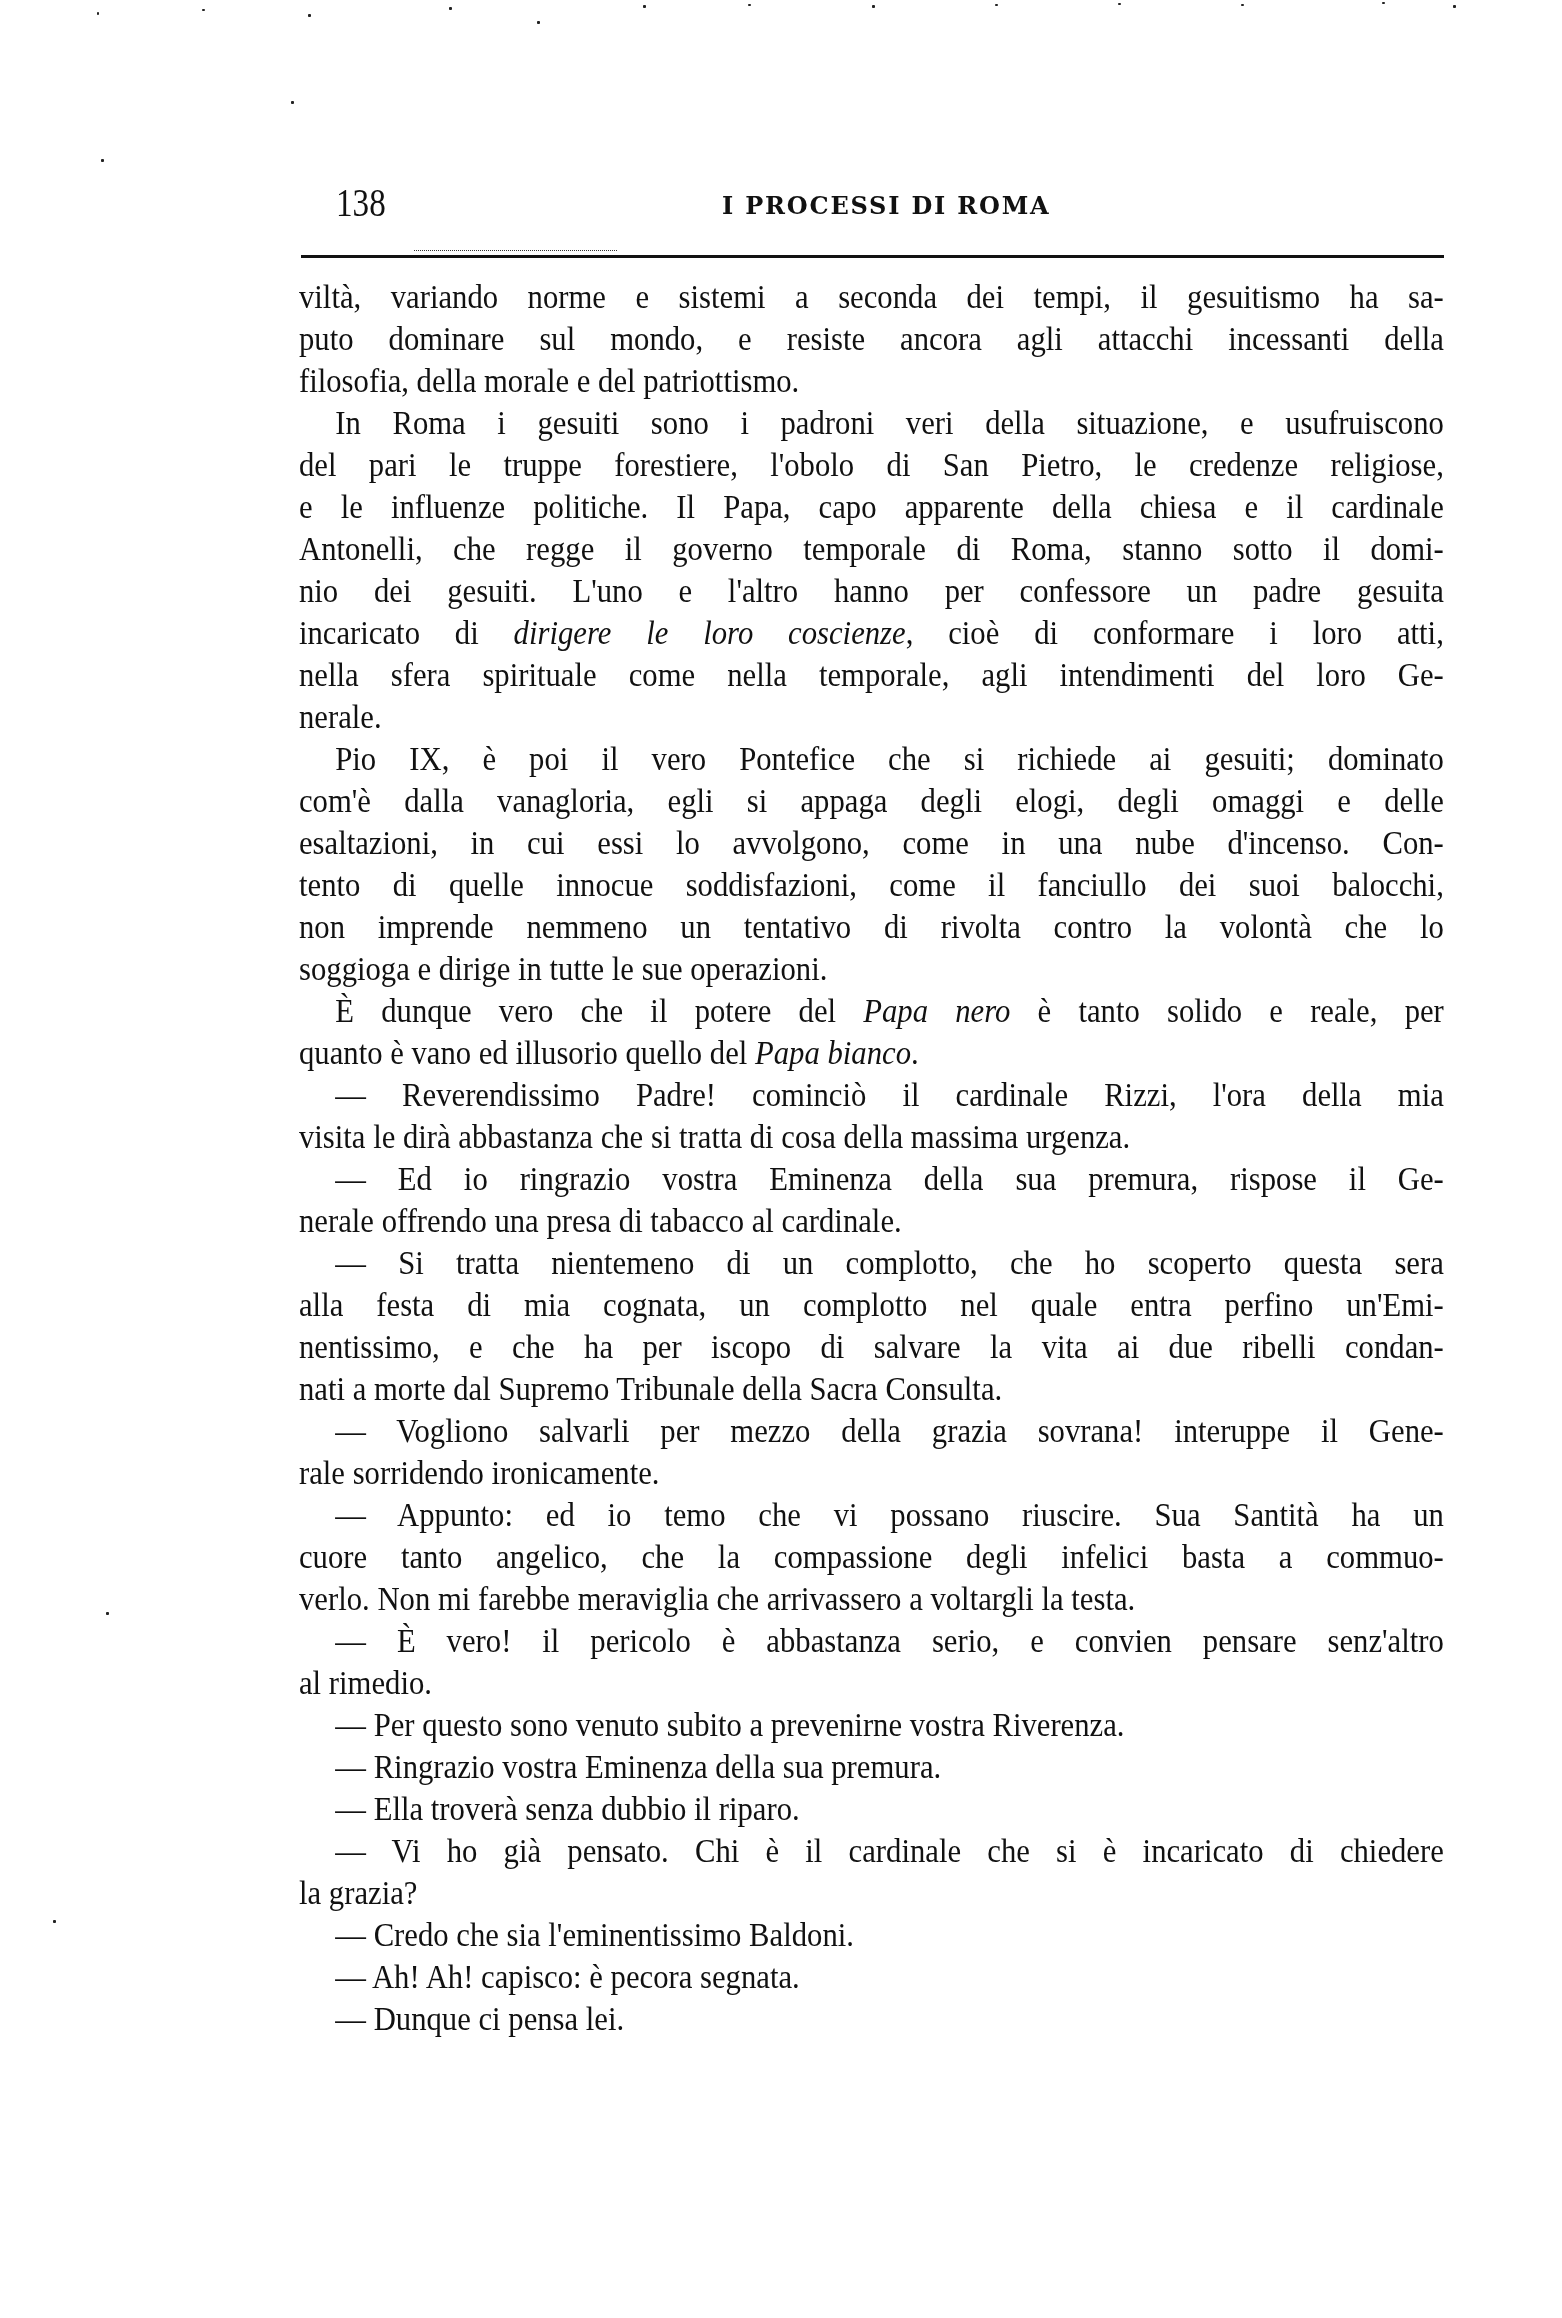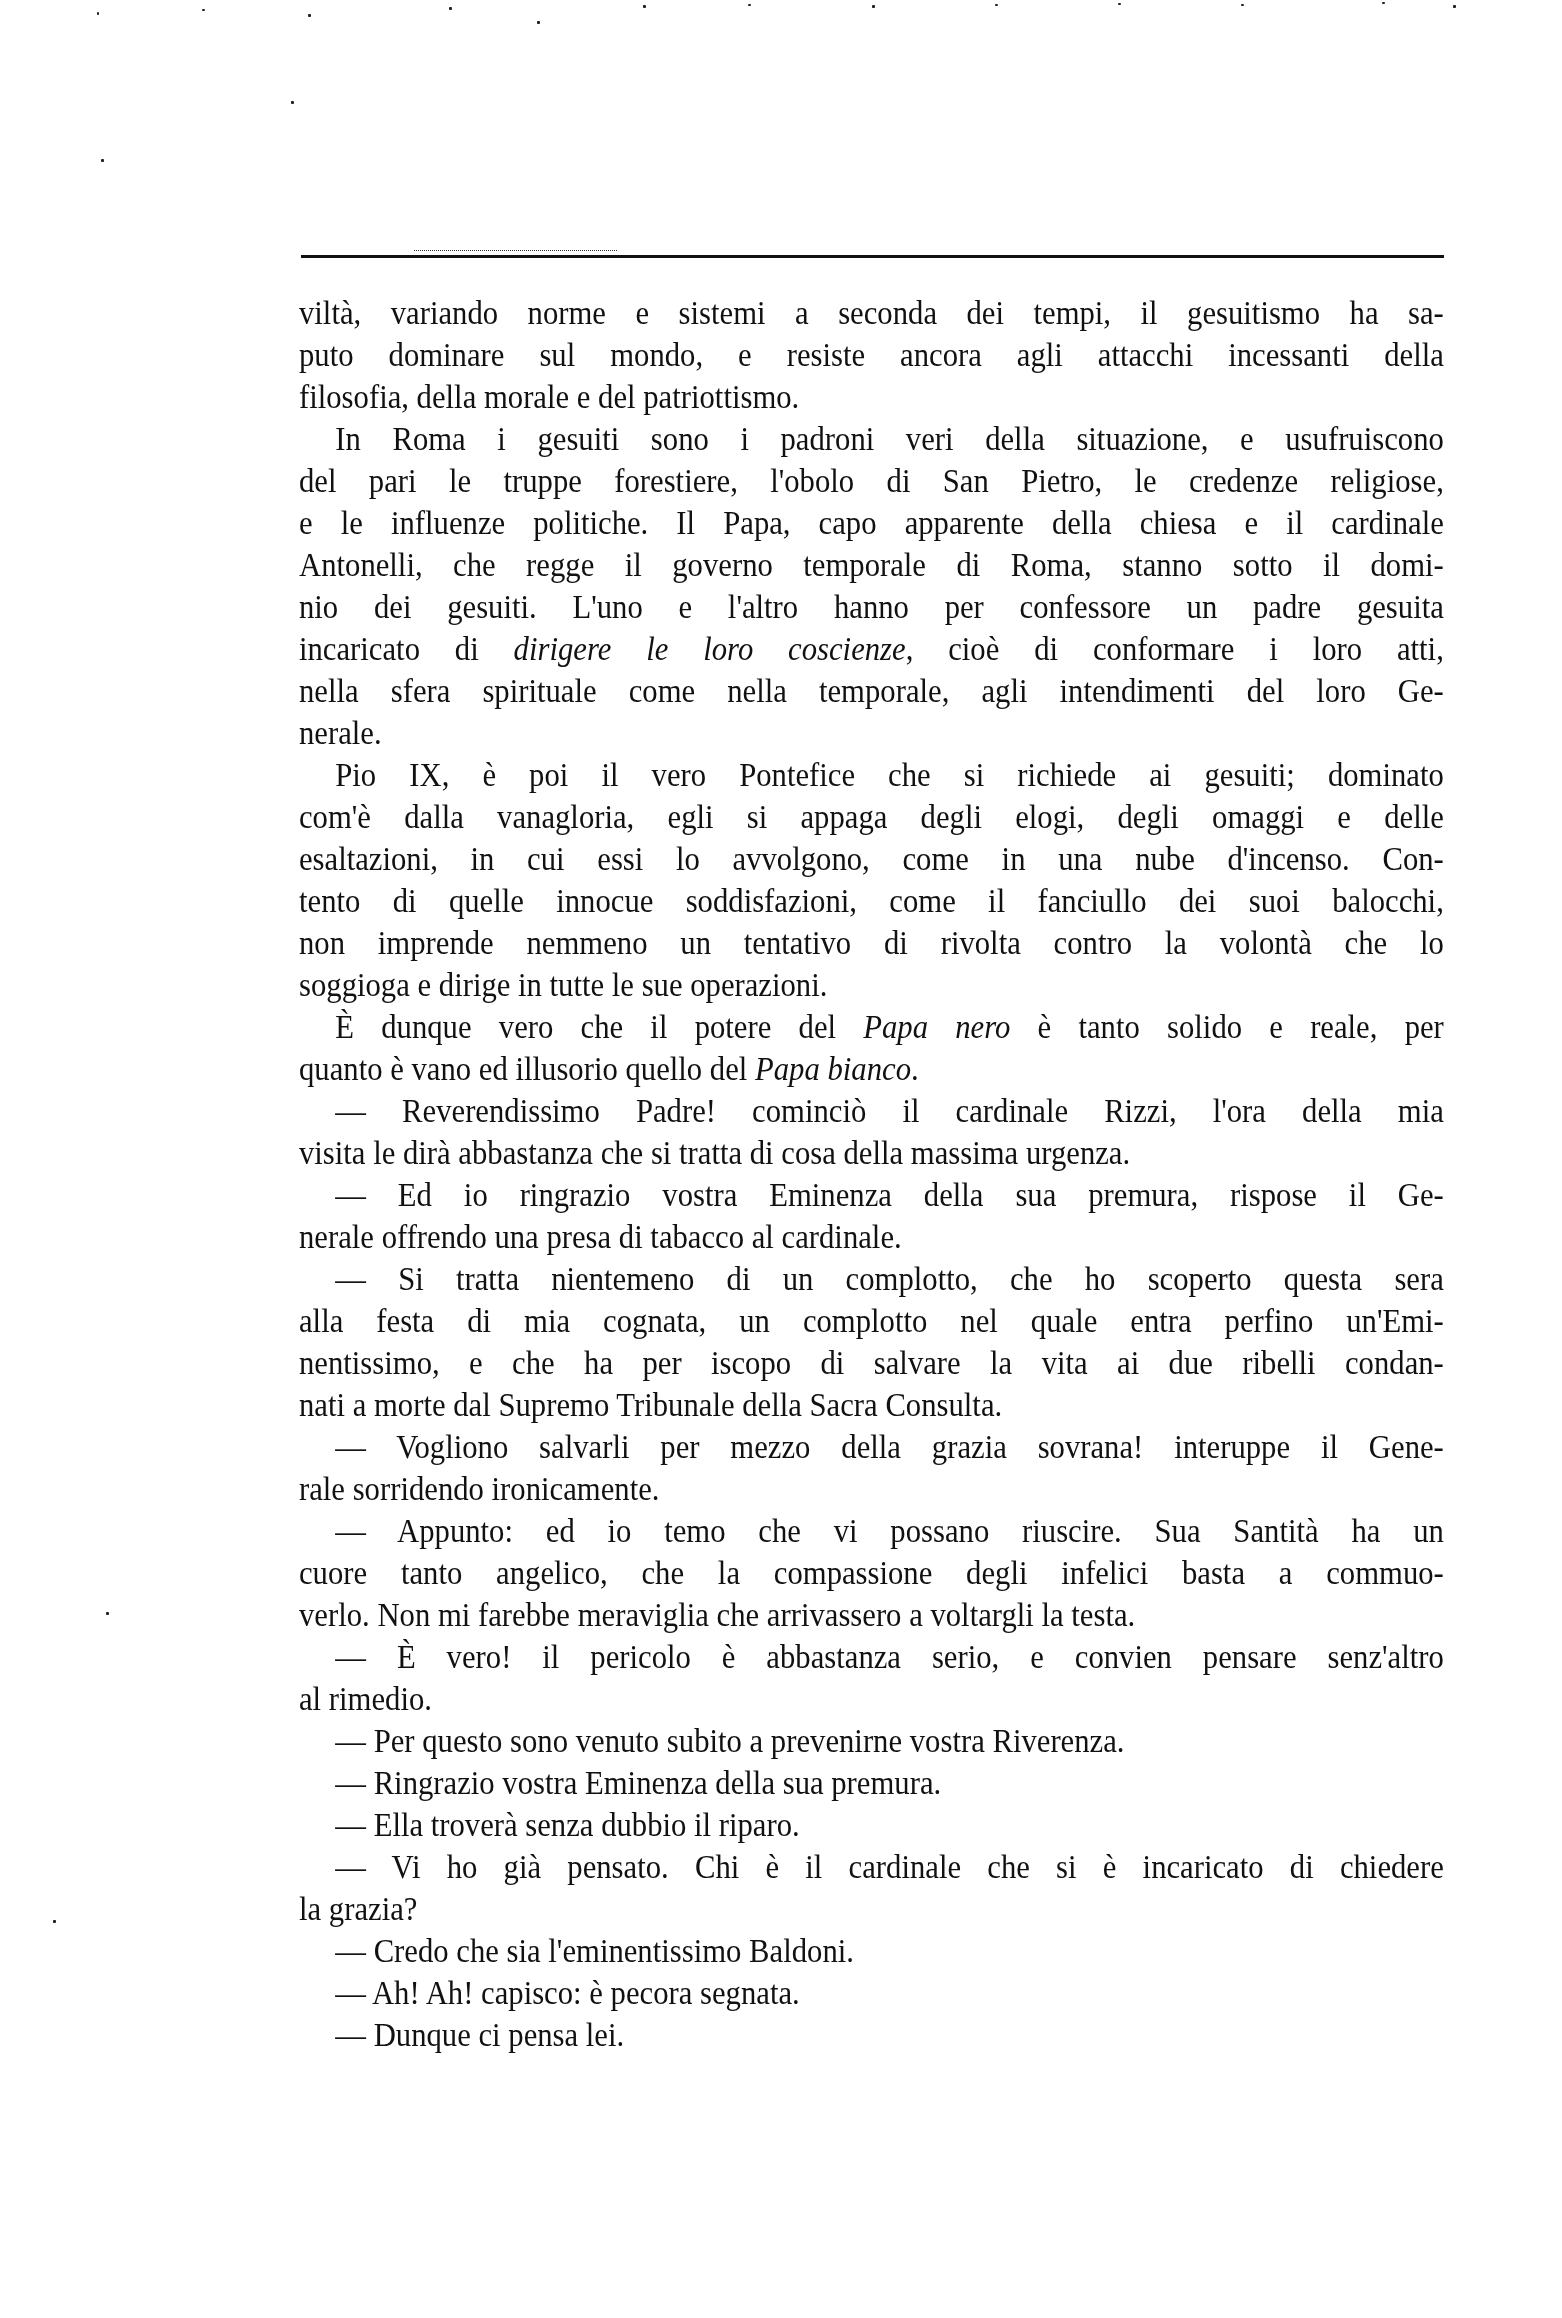--- a/index.html
+++ b/index.html
@@ -3,21 +3,21 @@
 <meta charset="utf-8">
 <style>
   html, body { margin: 0; padding: 0; background: #ffffff; }
   body { width: 1562px; height: 2319px; position: relative; overflow: hidden; color: #111; }
   .page { position: absolute; left: 0; top: 0; width: 1562px; height: 2319px; }
   .running-head { position: absolute; top: 181px; left: 299px; width: 1145px; height: 44px; }
   .page-number { position: absolute; left: 37px; top: 0; font-family: "Liberation Serif", serif; font-size: 39px; line-height: 44px; transform: scaleX(0.85); transform-origin: left; }
   .running-title { position: absolute; left: 423px; top: 7px; font-family: "DejaVu Serif", serif; font-weight: bold; font-size: 24px; letter-spacing: 1.8px; line-height: 35px; }
   .rule { position: absolute; left: 301px; top: 255px; width: 1143px; height: 2.6px; background: #111; }
   .rule-noise { position: absolute; left: 414px; top: 250px; width: 203px; height: 1.8px; border-top: 1.8px dotted #333; }
-  .body { position: absolute; left: 299px; top: 292px; width: 1145px; }
+  .body { position: absolute; left: 299px; top: 276px; width: 1145px; }
   .line { display: block; height: 42px; line-height: 42px; font-family: "Liberation Serif", serif; font-size: 33px; white-space: nowrap; text-align: justify; text-align-last: justify; transform: scaleX(0.93); transform-origin: left; width: 1231px; }
   .line.last { text-align-last: left; }
   .line.indent { padding-left: 39px; width: 1192px; }
   .line em { font-style: italic; }
   .speck { position: absolute; background: #222; width: 2.6px; height: 2.6px; border-radius: 0.9px; }
   .top-noise { position: absolute; top: 0; left: 79px; width: 1409px; height: 35px; }
 </style>
 </head>
 <body>
 
@@ -34,20 +34,24 @@
     <span class="speck" style="left:793px;top:5.3px"></span>
     <span class="speck" style="left:916px;top:3.5px"></span>
     <span class="speck" style="left:1039px;top:2.6px"></span>
     <span class="speck" style="left:1162px;top:3.5px"></span>
     <span class="speck" style="left:1303px;top:1.8px"></span>
     <span class="speck" style="left:1374px;top:5.3px"></span>
   </div>
   <span class="speck" style="left:291px;top:101px"></span>
   <span class="speck" style="left:101px;top:159px"></span>
 
+  <div class="running-head">
+    <span class="page-number">138</span>
+    <span class="running-title">I PROCESSI DI ROMA</span>
+  </div>
 
   <div class="rule-noise"></div>
   <div class="rule"></div>
 
   <div class="body" id="body-text">
       <span class="line">viltà, variando norme e sistemi a seconda dei tempi, il gesuitismo ha sa-</span>
       <span class="line">puto dominare sul mondo, e resiste ancora agli attacchi incessanti della</span>
       <span class="line last">filosofia, della morale e del patriottismo.</span>
       <span class="line indent">In Roma i gesuiti sono i padroni veri della situazione, e usufruiscono</span>
       <span class="line">del pari le truppe forestiere, l'obolo di San Pietro, le credenze religiose,</span>

